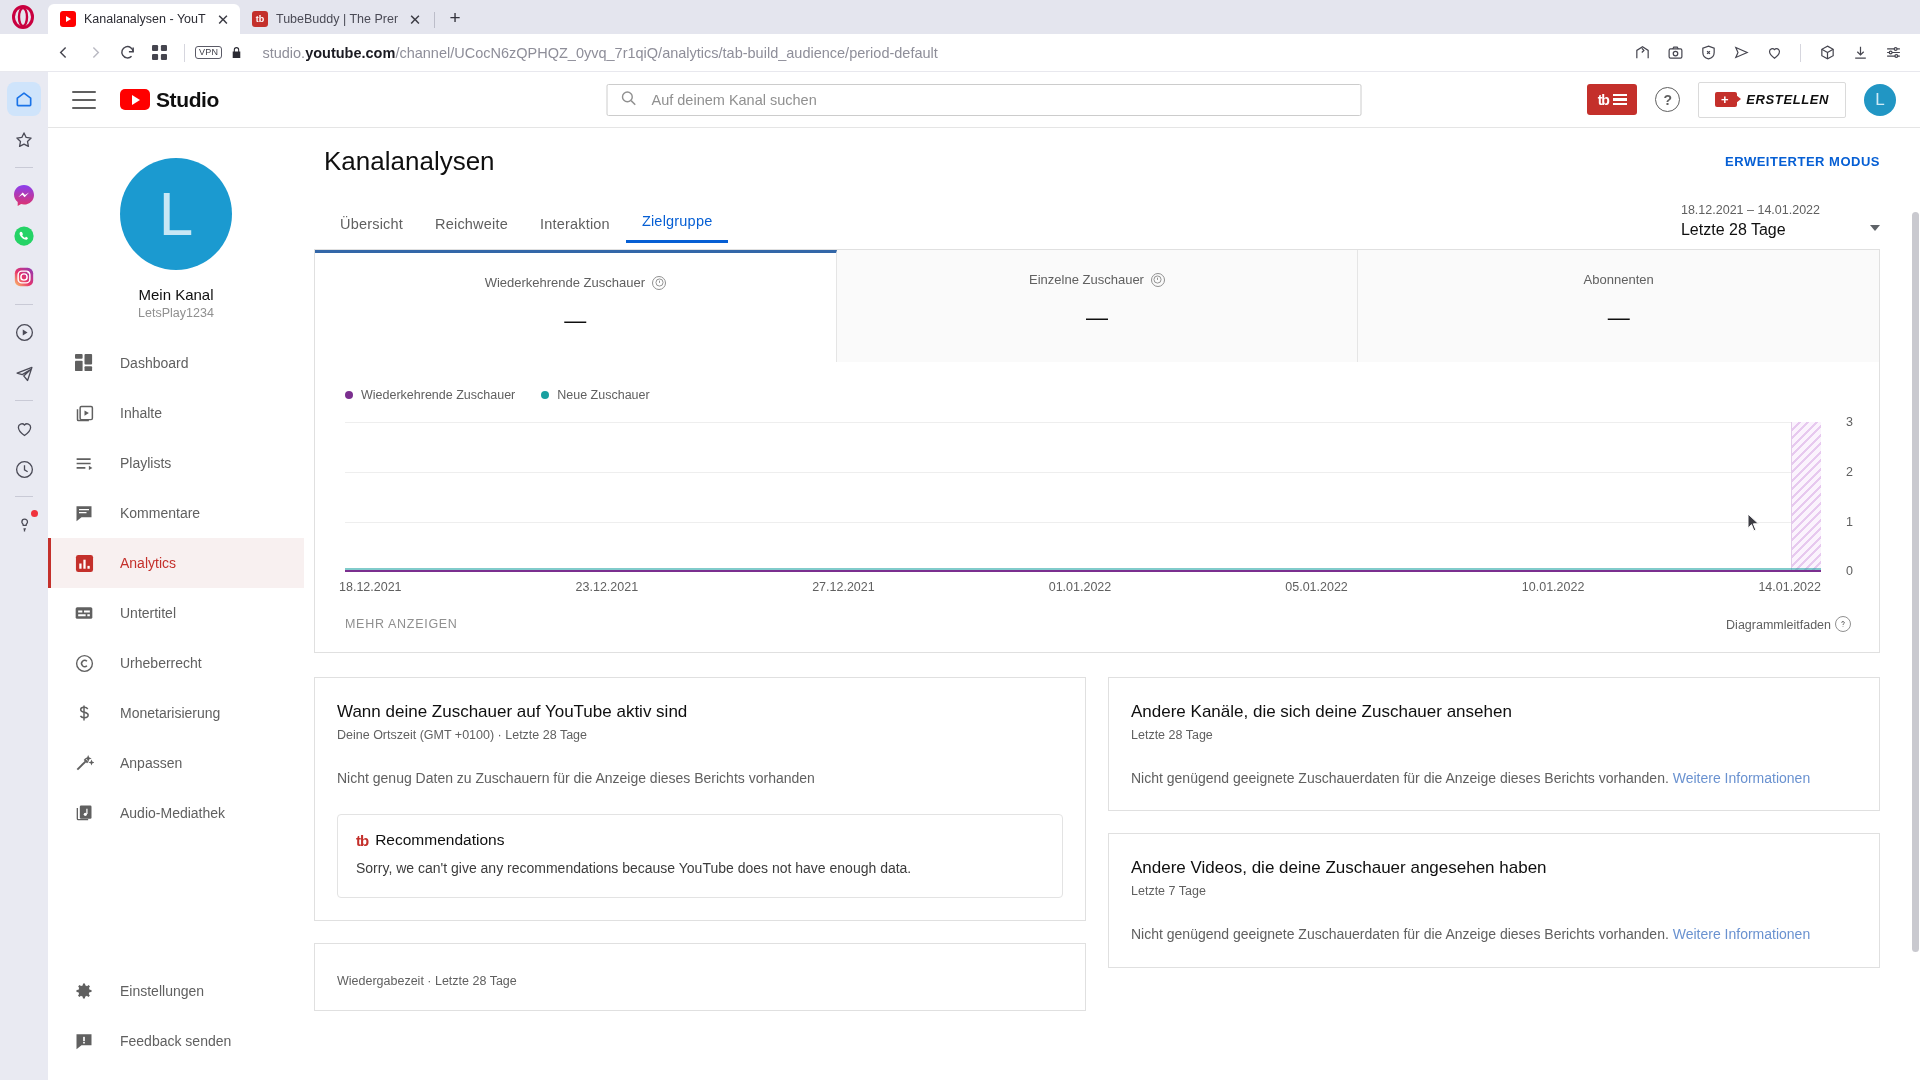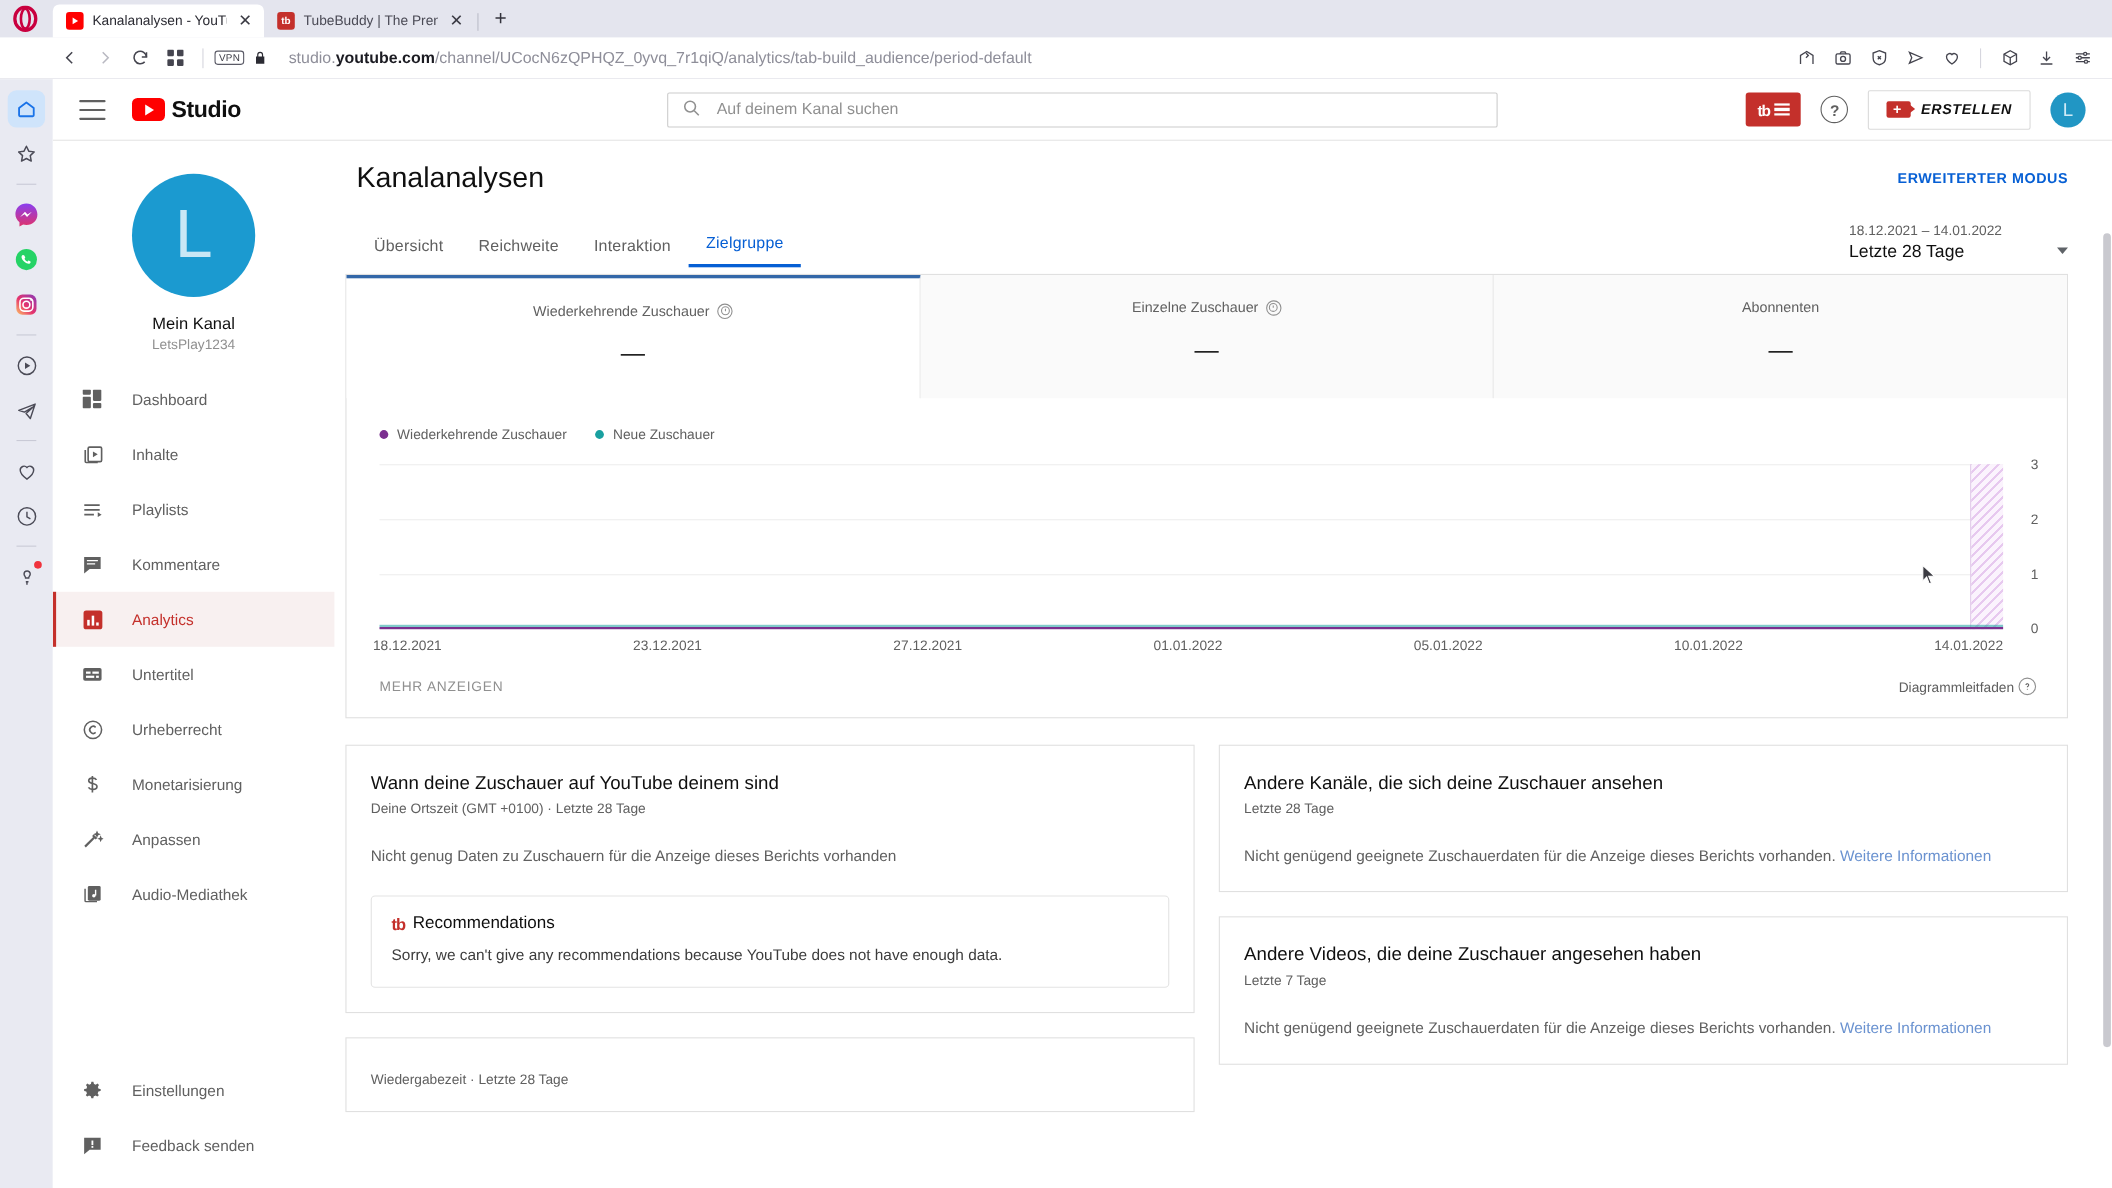--- a/index.html
+++ b/index.html
@@ -703,21 +703,21 @@
                   </svg>
               </span>
             </div>
           </div>
         </div>
 
         <div class="lower-grid">
           <div class="lcol">
 
             <div class="card ic-card">
-              <div class="ic-title">Wann deine Zuschauer auf YouTube deinem sind</div>
+              <div class="ic-title">Wann deine Zuschauer auf YouTube aktiv sind</div>
               <div class="ic-sub">Deine Ortszeit (GMT +0100) · Letzte 28 Tage</div>
               <div class="ic-msg">Nicht genug Daten zu Zuschauern für die Anzeige dieses Berichts vorhanden</div>
               <div class="rec-box">
                 <div class="rec-head">
                   <span class="tb-mark">tb</span>
                   <span>Recommendations</span>
                 </div>
                 <div class="rec-text">Sorry, we can't give any recommendations because YouTube does not have enough data.</div>
               </div>
             </div>

